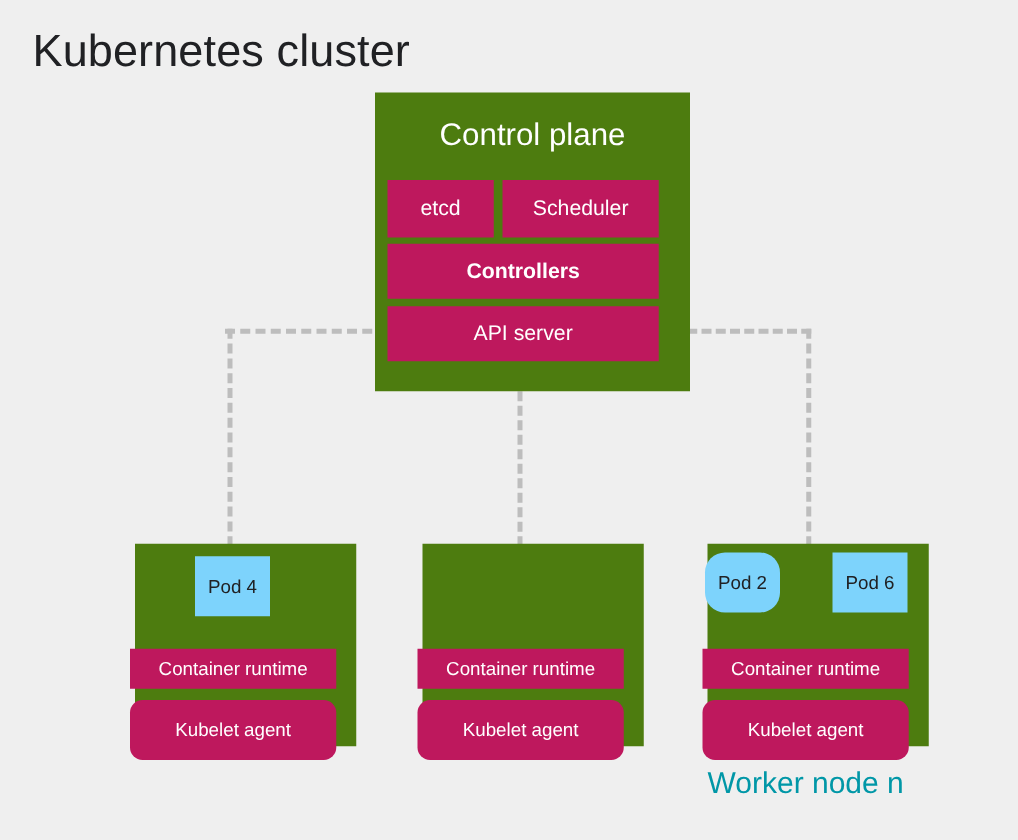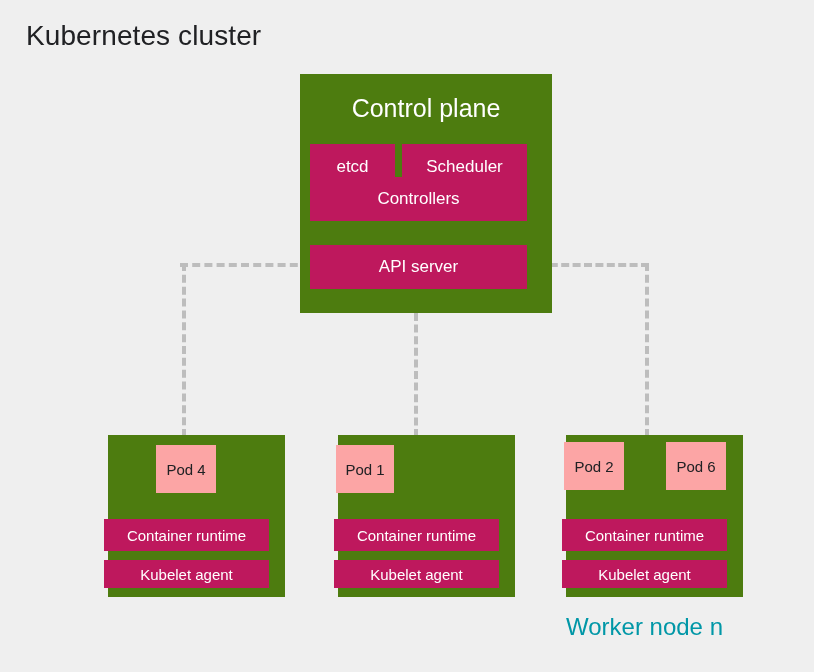--- a/index.html
+++ b/index.html
@@ -19,21 +19,21 @@
     position: relative;
     width: 814px;
     height: 672px;
   }
 
   
   #page-title {
     position: absolute;
     left: 26px;
     top: 20px;
-    font-size: 28px;
+    font-size: 36px;
     color: #202124;
     letter-spacing: 0.1px;
     white-space: nowrap;
   }
 
   
   .blue-box {
     position: absolute;
     background: #4d7c0f;
     box-sizing: border-box;
@@ -65,60 +65,60 @@
     left: 0;
     top: 20px;
     width: 252px;
     text-align: center;
     color: #ffffff;
     font-size: 25px;
     white-space: nowrap;
   }
   #cp-etcd      { left: 310px; top: 144px; width: 85px;  height: 46px; font-size: 17px; }
   #cp-scheduler { left: 402px; top: 144px; width: 125px; height: 46px; font-size: 17px; }
-  #cp-controllers { left: 310px; top: 177px; width: 217px; height: 44px; font-size: 17px; }
+  #cp-controllers { left: 310px; top: 195px; width: 217px; height: 44px; font-size: 17px; font-weight: bold; }
   #cp-apiserver   { left: 310px; top: 245px; width: 217px; height: 44px; font-size: 17px; }
 
   
   .worker-node {
     width: 177px;
     height: 162px;
     top: 435px;
   }
   #worker-node-1 { left: 98px; }
   #worker-node-2 { left: 328px; }
   #worker-node-n { left: 556px; }
 
   
   .pod-box {
     position: absolute;
-    background: #fca5a5;
+    background: #7dd3fc;
     color: #202124;
     display: flex;
     align-items: center;
     justify-content: center;
     font-size: 15px;
     box-sizing: border-box;
     white-space: nowrap;
   }
 
   
   #pod-n1-0 { left: 156px; top: 445px; width: 60px; height: 48px; }
 
   
   #pod-n2-0 { left: 336px; top: 445px; width: 58px; height: 48px; }
   #pod-n2-1 { left: 438px; top: 445px; width: 58px; height: 48px; }
 
   
-  #pod-nn-0 { left: 564px; top: 442px; width: 60px; height: 48px; }
+  #pod-nn-0 { left: 564px; top: 442px; width: 60px; height: 48px; border-radius: 16px; }
   #pod-nn-1 { left: 666px; top: 442px; width: 60px; height: 48px; }
 
   
   .w-runtime { height: 32px; font-size: 15px; }
-  .w-kubelet { height: 28px; font-size: 15px; }
+  .w-kubelet { height: 48px; font-size: 15px; border-radius: 10px; }
 
   #w1-runtime { left: 104px; top: 519px; width: 165px; }
   #w1-kubelet { left: 104px; top: 560px; width: 165px; }
   #w2-runtime { left: 334px; top: 519px; width: 165px; }
   #w2-kubelet { left: 334px; top: 560px; width: 165px; }
   #wn-runtime { left: 562px; top: 519px; width: 165px; }
   #wn-kubelet { left: 562px; top: 560px; width: 165px; }
 
   
   .worker-label {
@@ -187,21 +187,20 @@
 
   <div class="pod-box" id="pod-n1-0">Pod 4</div>
 
   <div class="gray-bar w-runtime" id="w1-runtime">Container runtime</div>
 
   <div class="gray-bar w-kubelet" id="w1-kubelet">Kubelet agent</div>
 
 
   <div class="blue-box worker-node" id="worker-node-2"></div>
 
-  <div class="pod-box" id="pod-n2-0">Pod 1</div>
 
 
   <div class="gray-bar w-runtime" id="w2-runtime">Container runtime</div>
 
   <div class="gray-bar w-kubelet" id="w2-kubelet">Kubelet agent</div>
 
 
   <div class="blue-box worker-node" id="worker-node-n"></div>
 
   <div class="pod-box" id="pod-nn-0">Pod 2</div>

